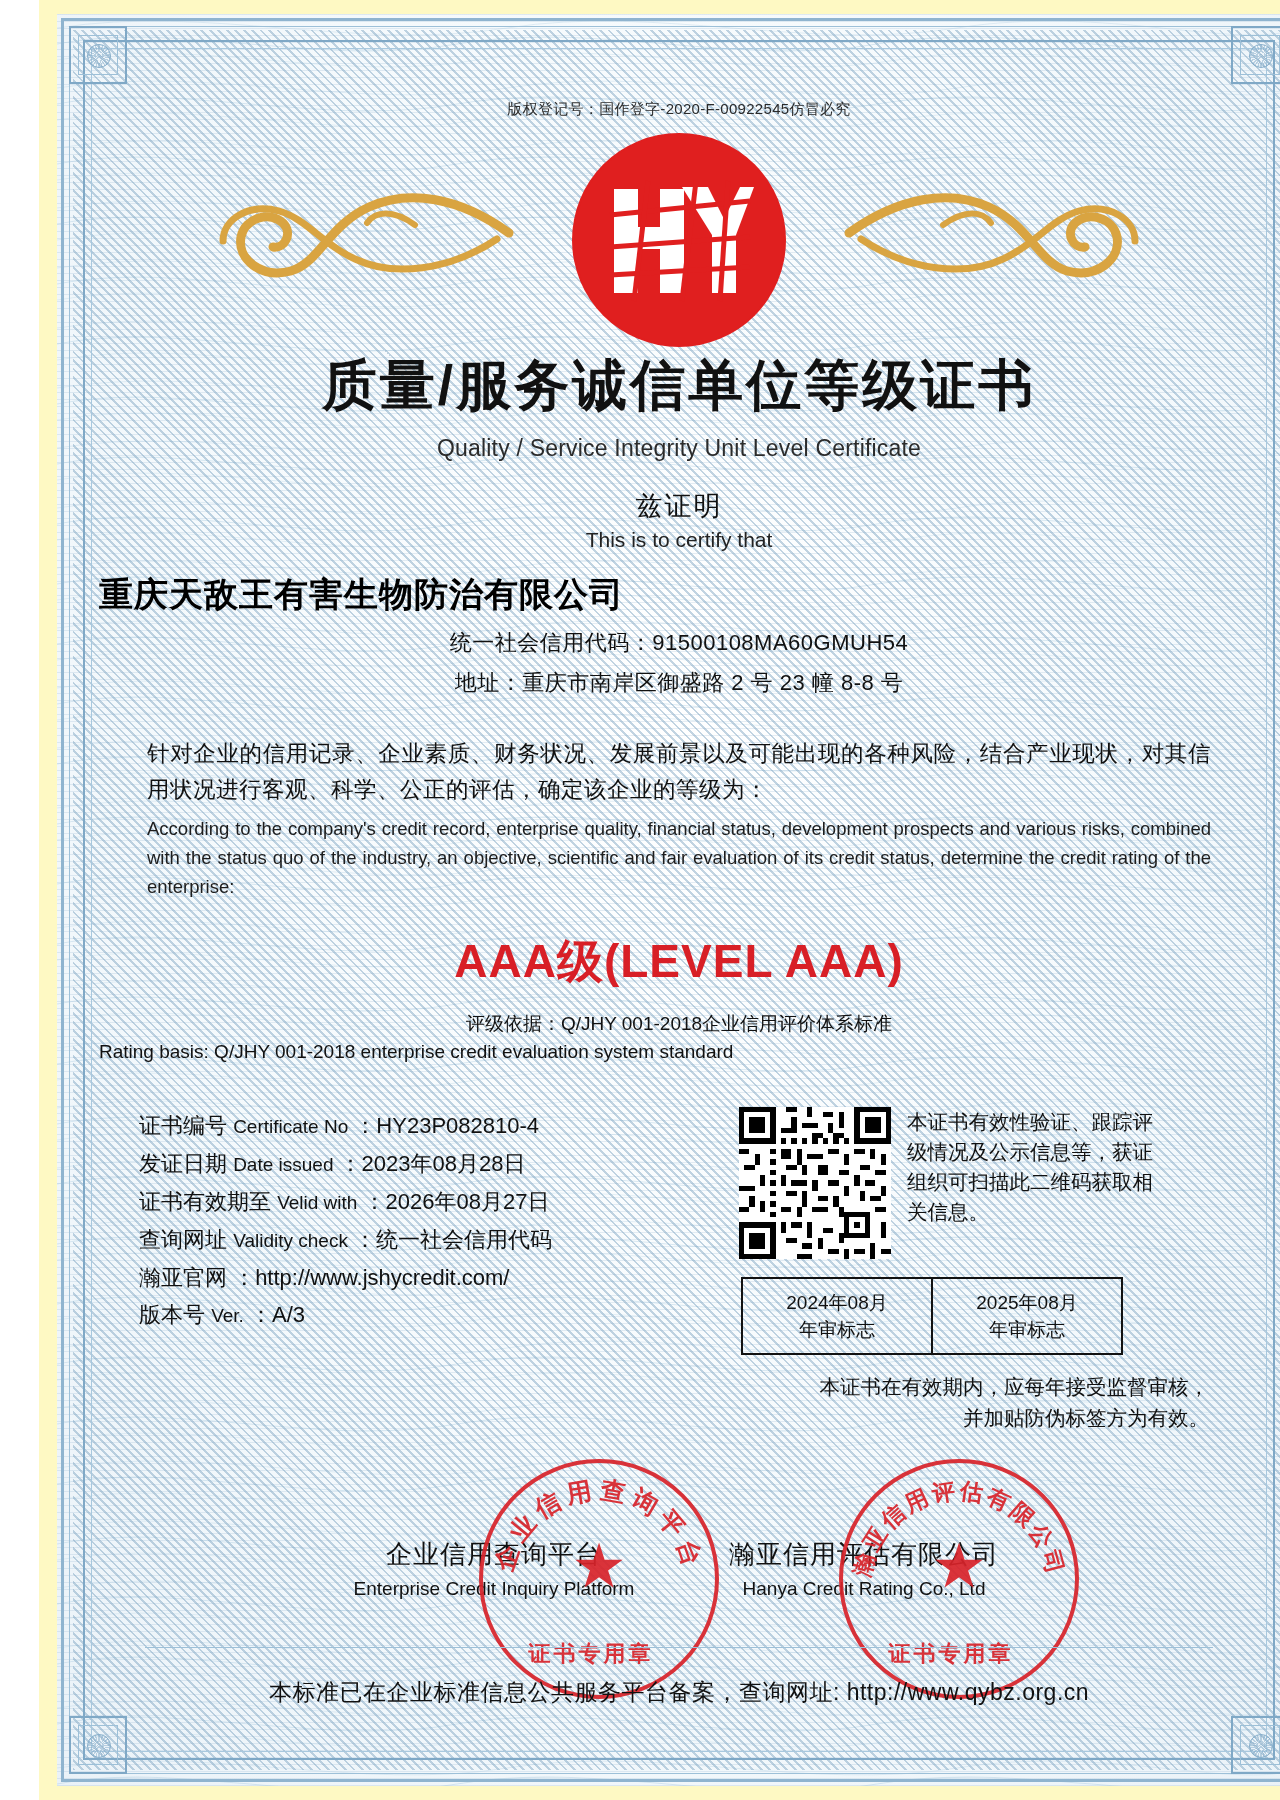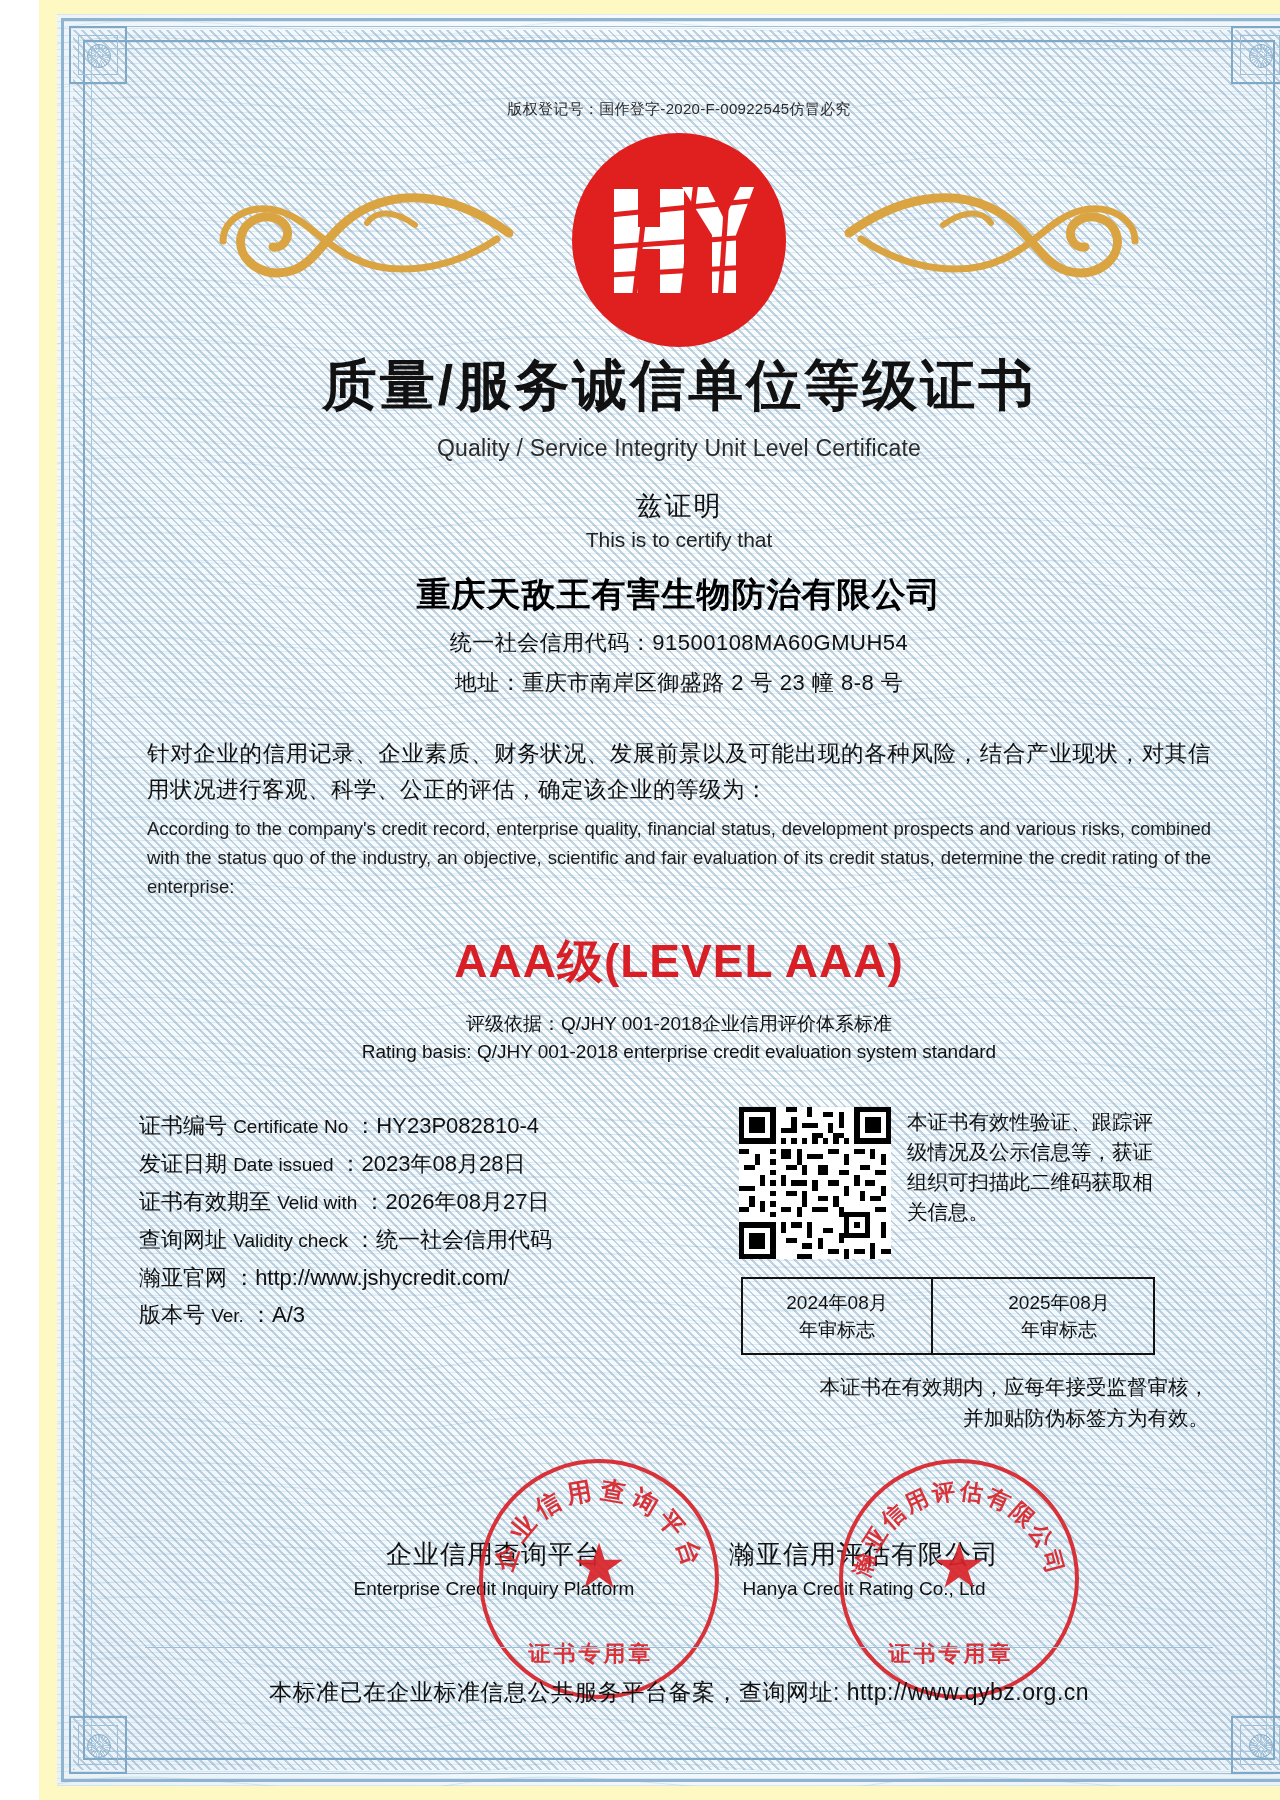--- a/index.html
+++ b/index.html
@@ -178,21 +178,20 @@
     margin-top: 26px;
     letter-spacing: 2px;
   }
   .certify-en {
     text-align: center;
     font-size: 21px;
     color: #222;
     margin-top: 4px;
   }
   .company {
-    text-align: center;
     font-size: 34px;
     font-weight: bold;
     color: #000;
     margin-top: 20px;
     letter-spacing: 1px;
   }
   .code-line, .addr-line {
     text-align: center;
     font-size: 22px;
     color: #111;
@@ -226,21 +225,20 @@
     margin-top: 30px;
     letter-spacing: 1px;
   }
   .basis-cn {
     text-align: center;
     font-size: 19px;
     color: #111;
     margin-top: 18px;
   }
   .basis-en {
-    text-align: center;
     font-size: 19px;
     color: #111;
     margin-top: 4px;
   }
 
   
   .details-row {
     position: relative;
     margin-top: 44px;
     display: flex;
@@ -294,21 +292,21 @@
     height: 74px;
     border: 2px solid #111;
     display: flex;
     flex-direction: column;
     align-items: center;
     justify-content: center;
     font-size: 19px;
     color: #111;
     line-height: 27px;
   }
-  .stamp-box + .stamp-box { border-left: none; padding-left: 32px; }
+  .stamp-box + .stamp-box { border-left: none; }
   .annual-note {
     margin-top: 16px;
     width: 100%;
     text-align: right;
     font-size: 20.5px;
     line-height: 31px;
     color: #111;
     padding-right: 2px;
   }
 

